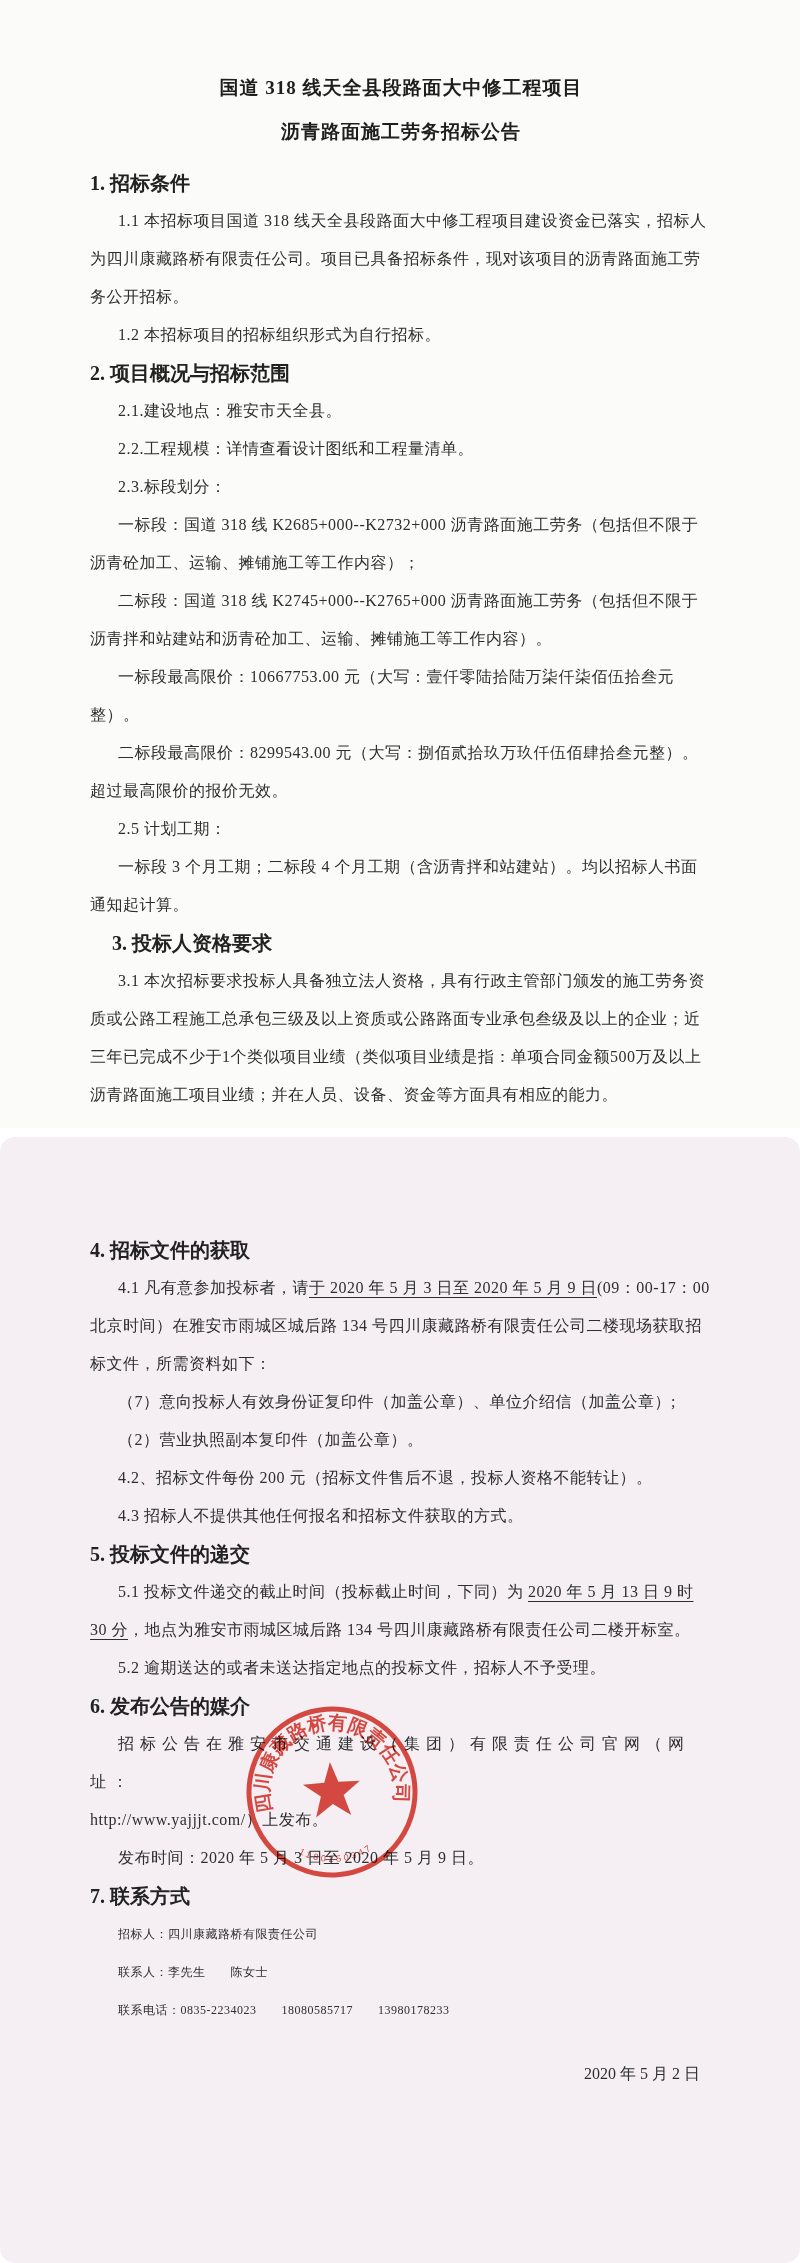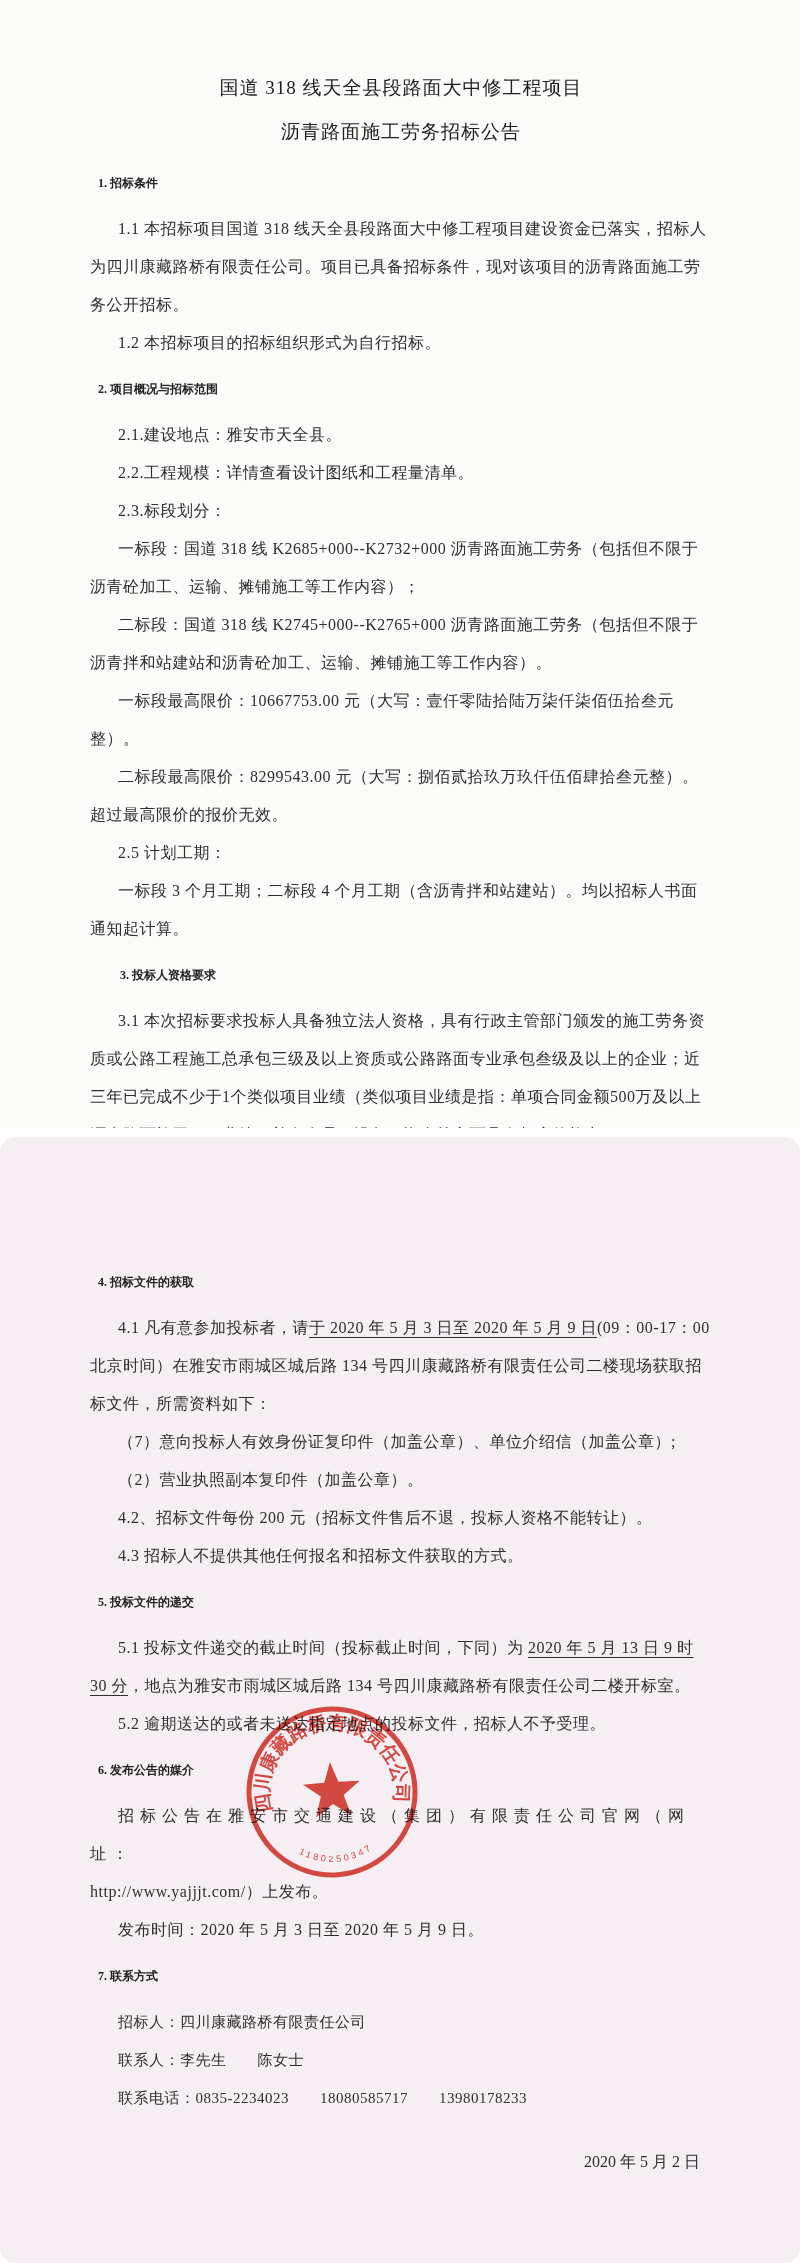--- a/index.html
+++ b/index.html
@@ -19,54 +19,54 @@
   }
   .page-1{
     height:1128px;
     background:#fbfbf9;
     padding:66px 88px 0 90px;
   }
   .page-gap{height:9px;background:#ffffff;}
   .page-2{
     height:1126px;
     background:#f5eff4;
-    padding:118px 88px 0 90px;
+    padding:94px 88px 0 90px;
     border-radius:15px;
   }
   .doc-title{
     text-align:center;
-    font-weight:400;
+    font-weight:700;
     font-size:19px;
     line-height:44px;
     color:#1e1e1e;
     letter-spacing:1px;
   }
   .sec-heading{
     font-weight:700;
-    font-size:12px;
+    font-size:20px;
     line-height:38px;
     color:#222;
-    margin:8px;
+    margin:0;
   }
   .para{
     margin:0;
     font-size:16px;
     line-height:38px;
     text-indent:28px;
     letter-spacing:0.5px;
   }
   .para.noindent{text-indent:0;}
   .title-block{margin-bottom:10px;}
   .u{
     text-decoration:underline;
     text-underline-offset:4px;
   }
   .url-line1{letter-spacing:6px;display:block;text-indent:28px;}
   .url-line2{display:block;text-indent:0;}
-  .contact-row{margin:0;font-size:15px;line-height:38px;text-indent:28px;letter-spacing:0.5px;}
+  .contact-row{margin:0;font-size:12px;line-height:38px;text-indent:28px;letter-spacing:0.5px;}
   .contact-row .val-bold{font-weight:700;}
   .doc-date{
     text-align:right;
     font-size:16px;
     line-height:38px;
     padding-right:12px;
     margin-top:26px;
   }
   .seal{
     position:absolute;

